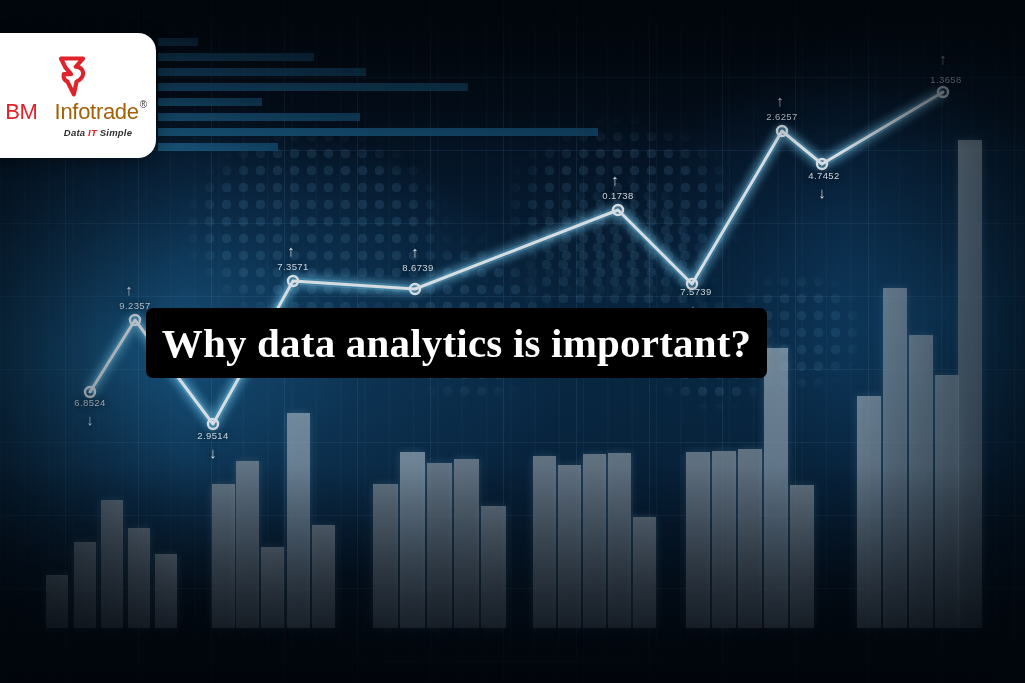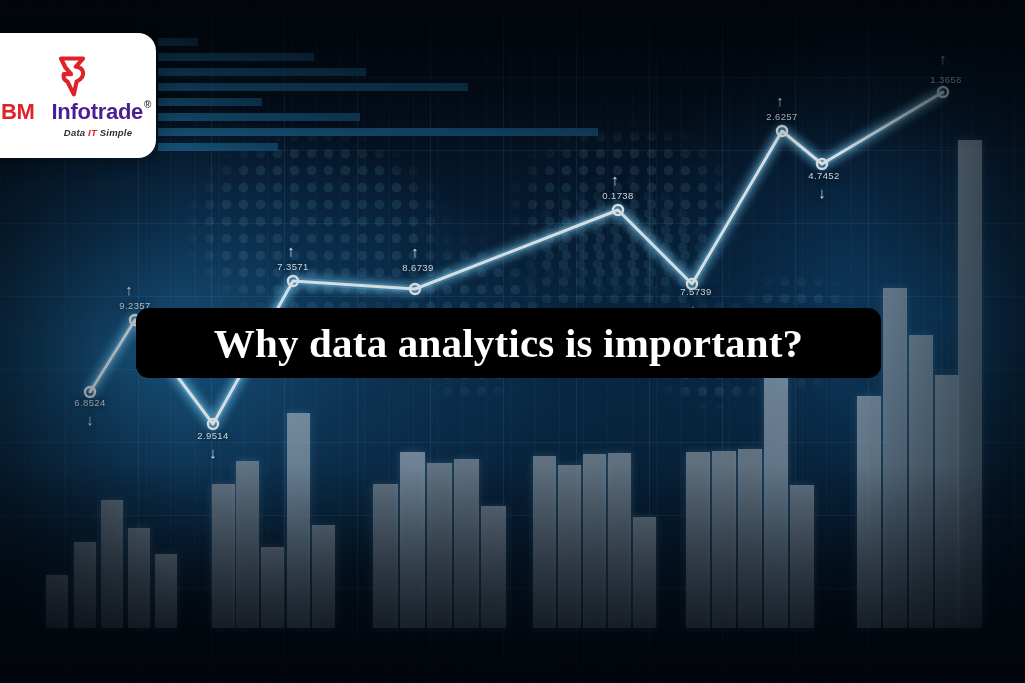--- a/index.html
+++ b/index.html
@@ -136,42 +136,42 @@
     box-shadow:0 3px 16px rgba(0,0,0,0.35);
     display:flex;
     flex-direction:column;
     align-items:center;
     justify-content:center;
     padding-left:18px;
   }
   .logo-mark { width:46px; height:46px; margin-bottom:2px; margin-left:-8px; }
   .logo-word {
     display:flex; align-items:flex-start;
-    font-size:22px; font-weight:bold;
+    font-size:22px; font-weight:normal;
     letter-spacing:-0.3px;
     line-height:1;
   }
   .logo-bm { color:#e0222a; }
-  .logo-info { color:#4c1d95; margin-left:17px; }
+  .logo-info { color:#a16207; margin-left:17px; }
   .logo-reg { font-size:10px; color:#3d3d3d; margin-left:1px; margin-top:-1px; }
   .logo-tag {
     font-size:9.5px; font-style:italic; font-weight:bold;
     margin-top:4px; margin-left:44px;
     letter-spacing:0.2px;
   }
   .tag-dark { color:#2f2f2f; }
   .tag-red  { color:#e0222a;margin-top:16px; }
 
   
   .title-badge {
     position:absolute;
-    left:136px; top:308px;
-    width:745px; height:70px;
+    left:146px; top:308px;
+    width:621px; height:70px;
     background:#000;
-    border-radius:13px;
+    border-radius:7px;
     display:flex; align-items:center; justify-content:center;
   }
   .title-text {
     font-family:"Liberation Serif", "DejaVu Serif", serif;
     font-size:41px;
     font-weight:bold;
     color:#fff;
     letter-spacing:0.2px;
     white-space:nowrap;
   }

